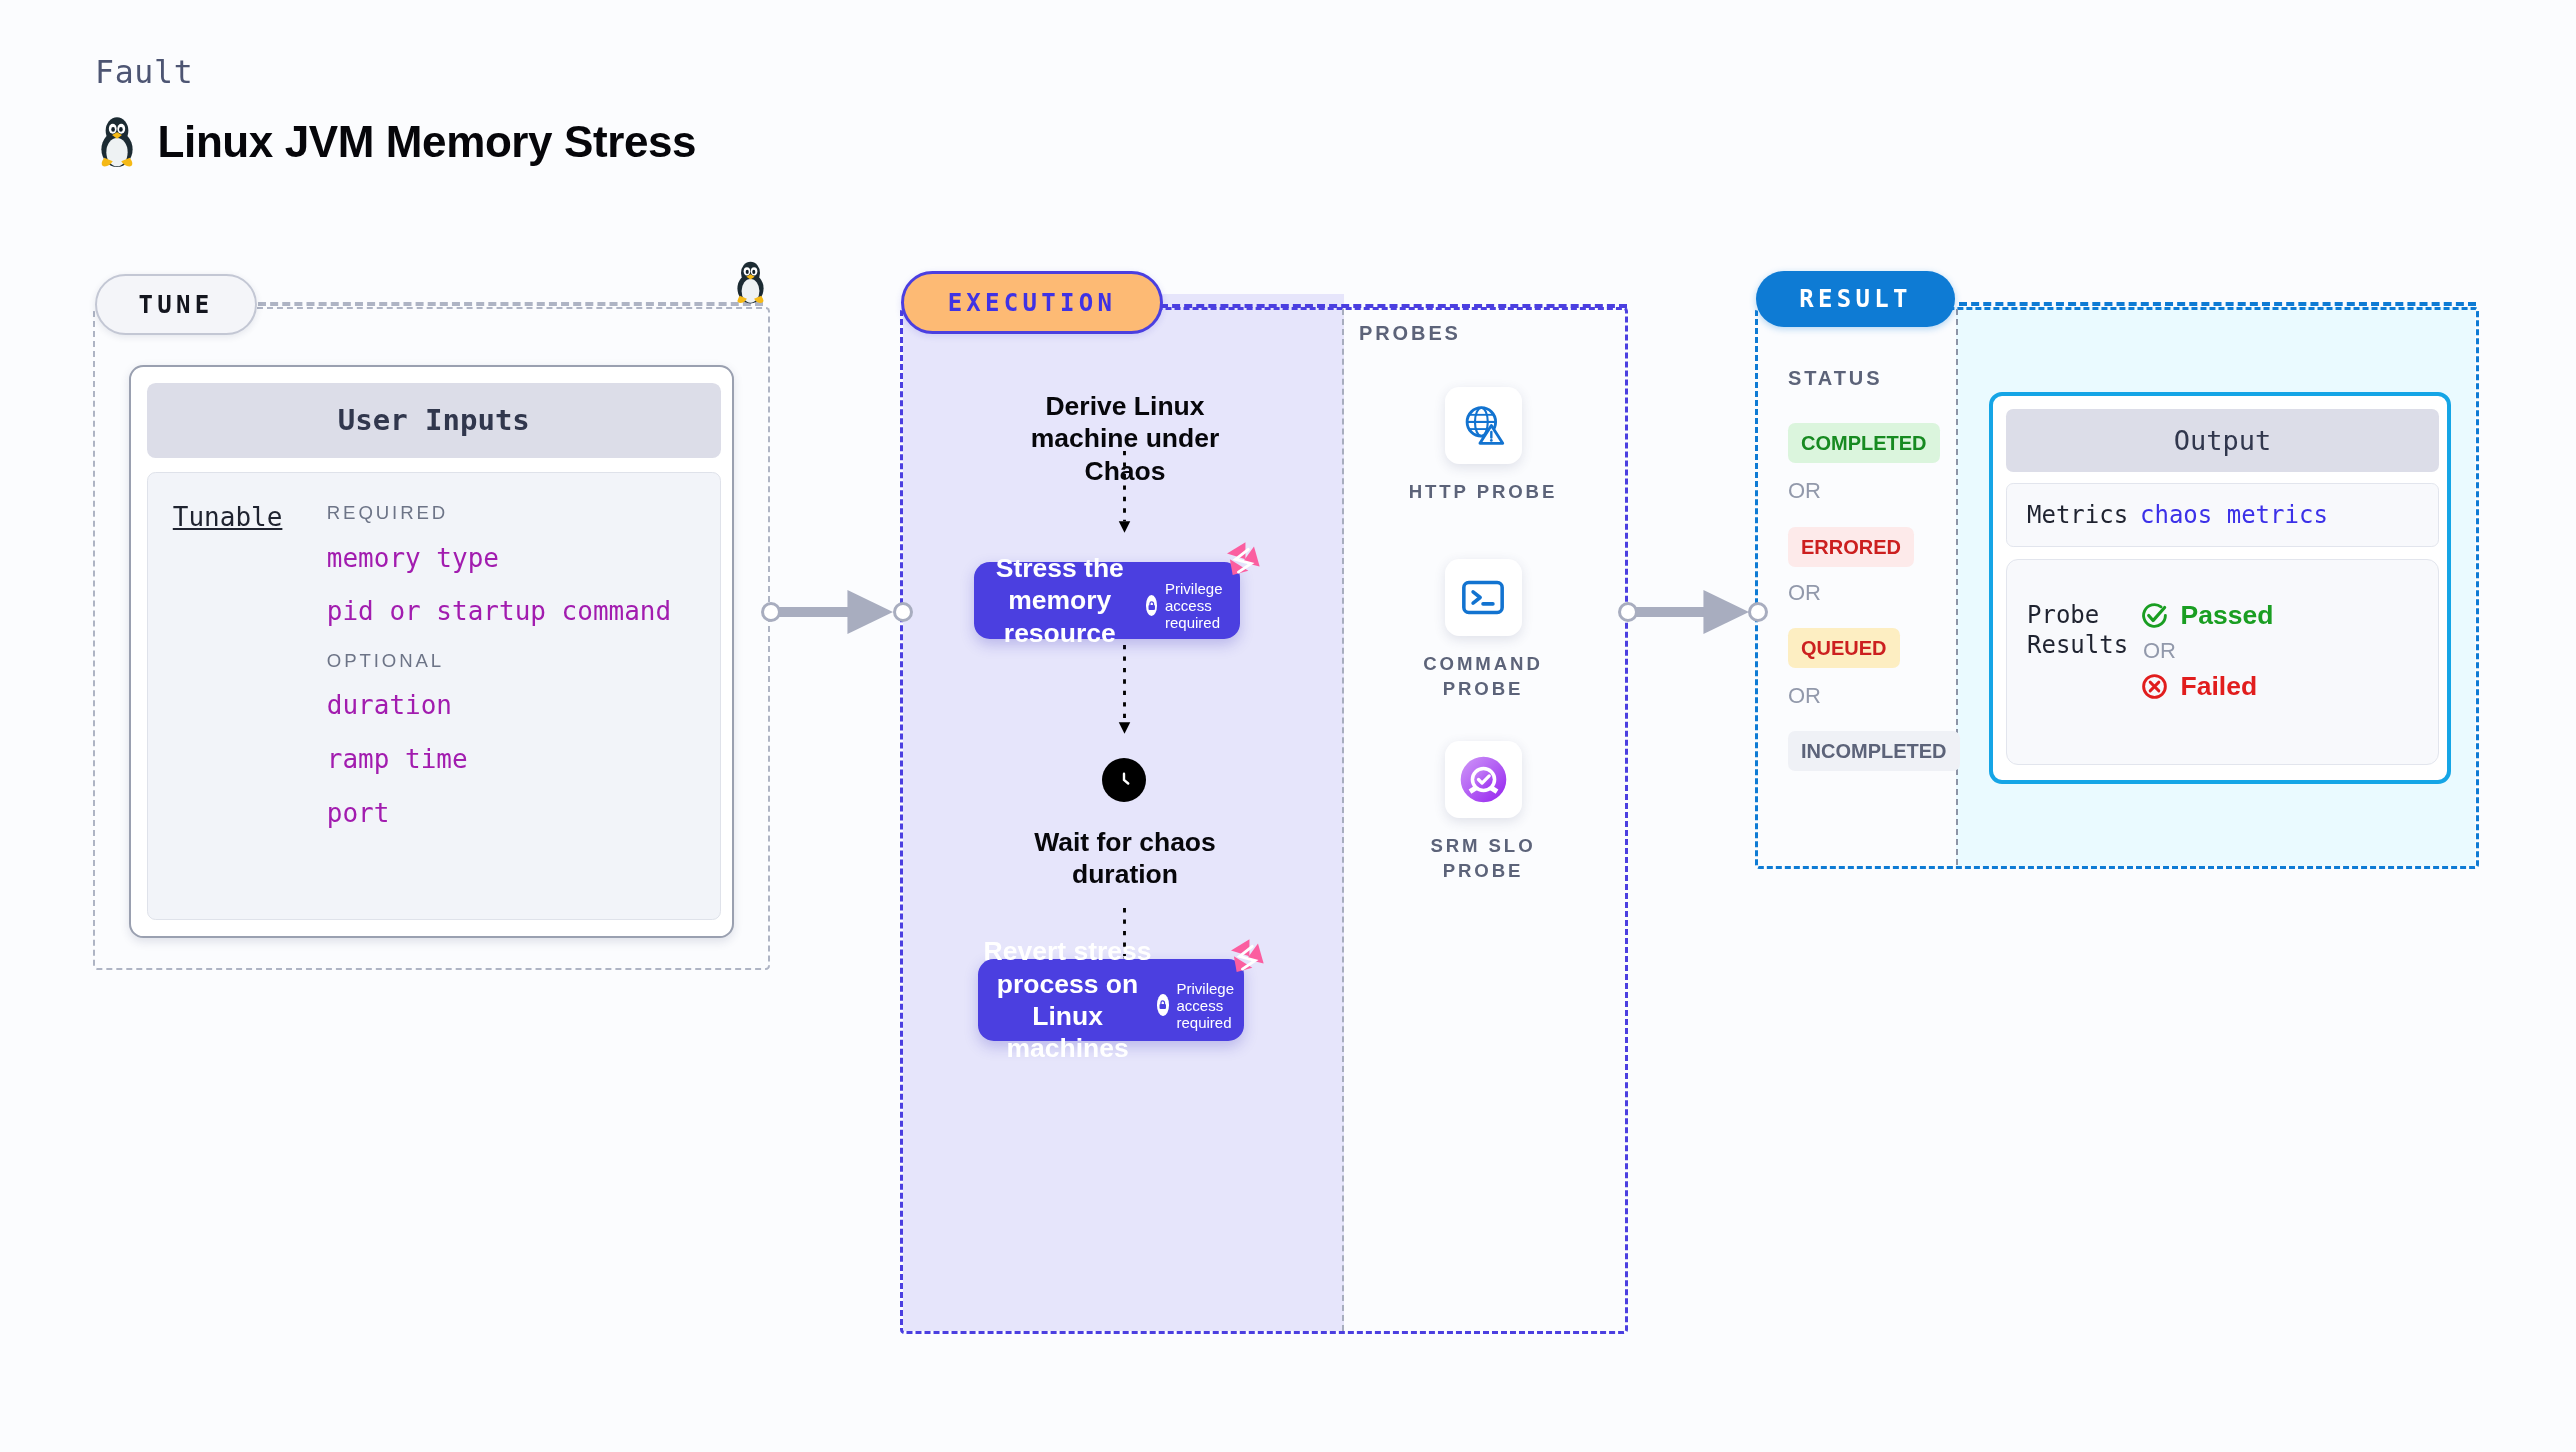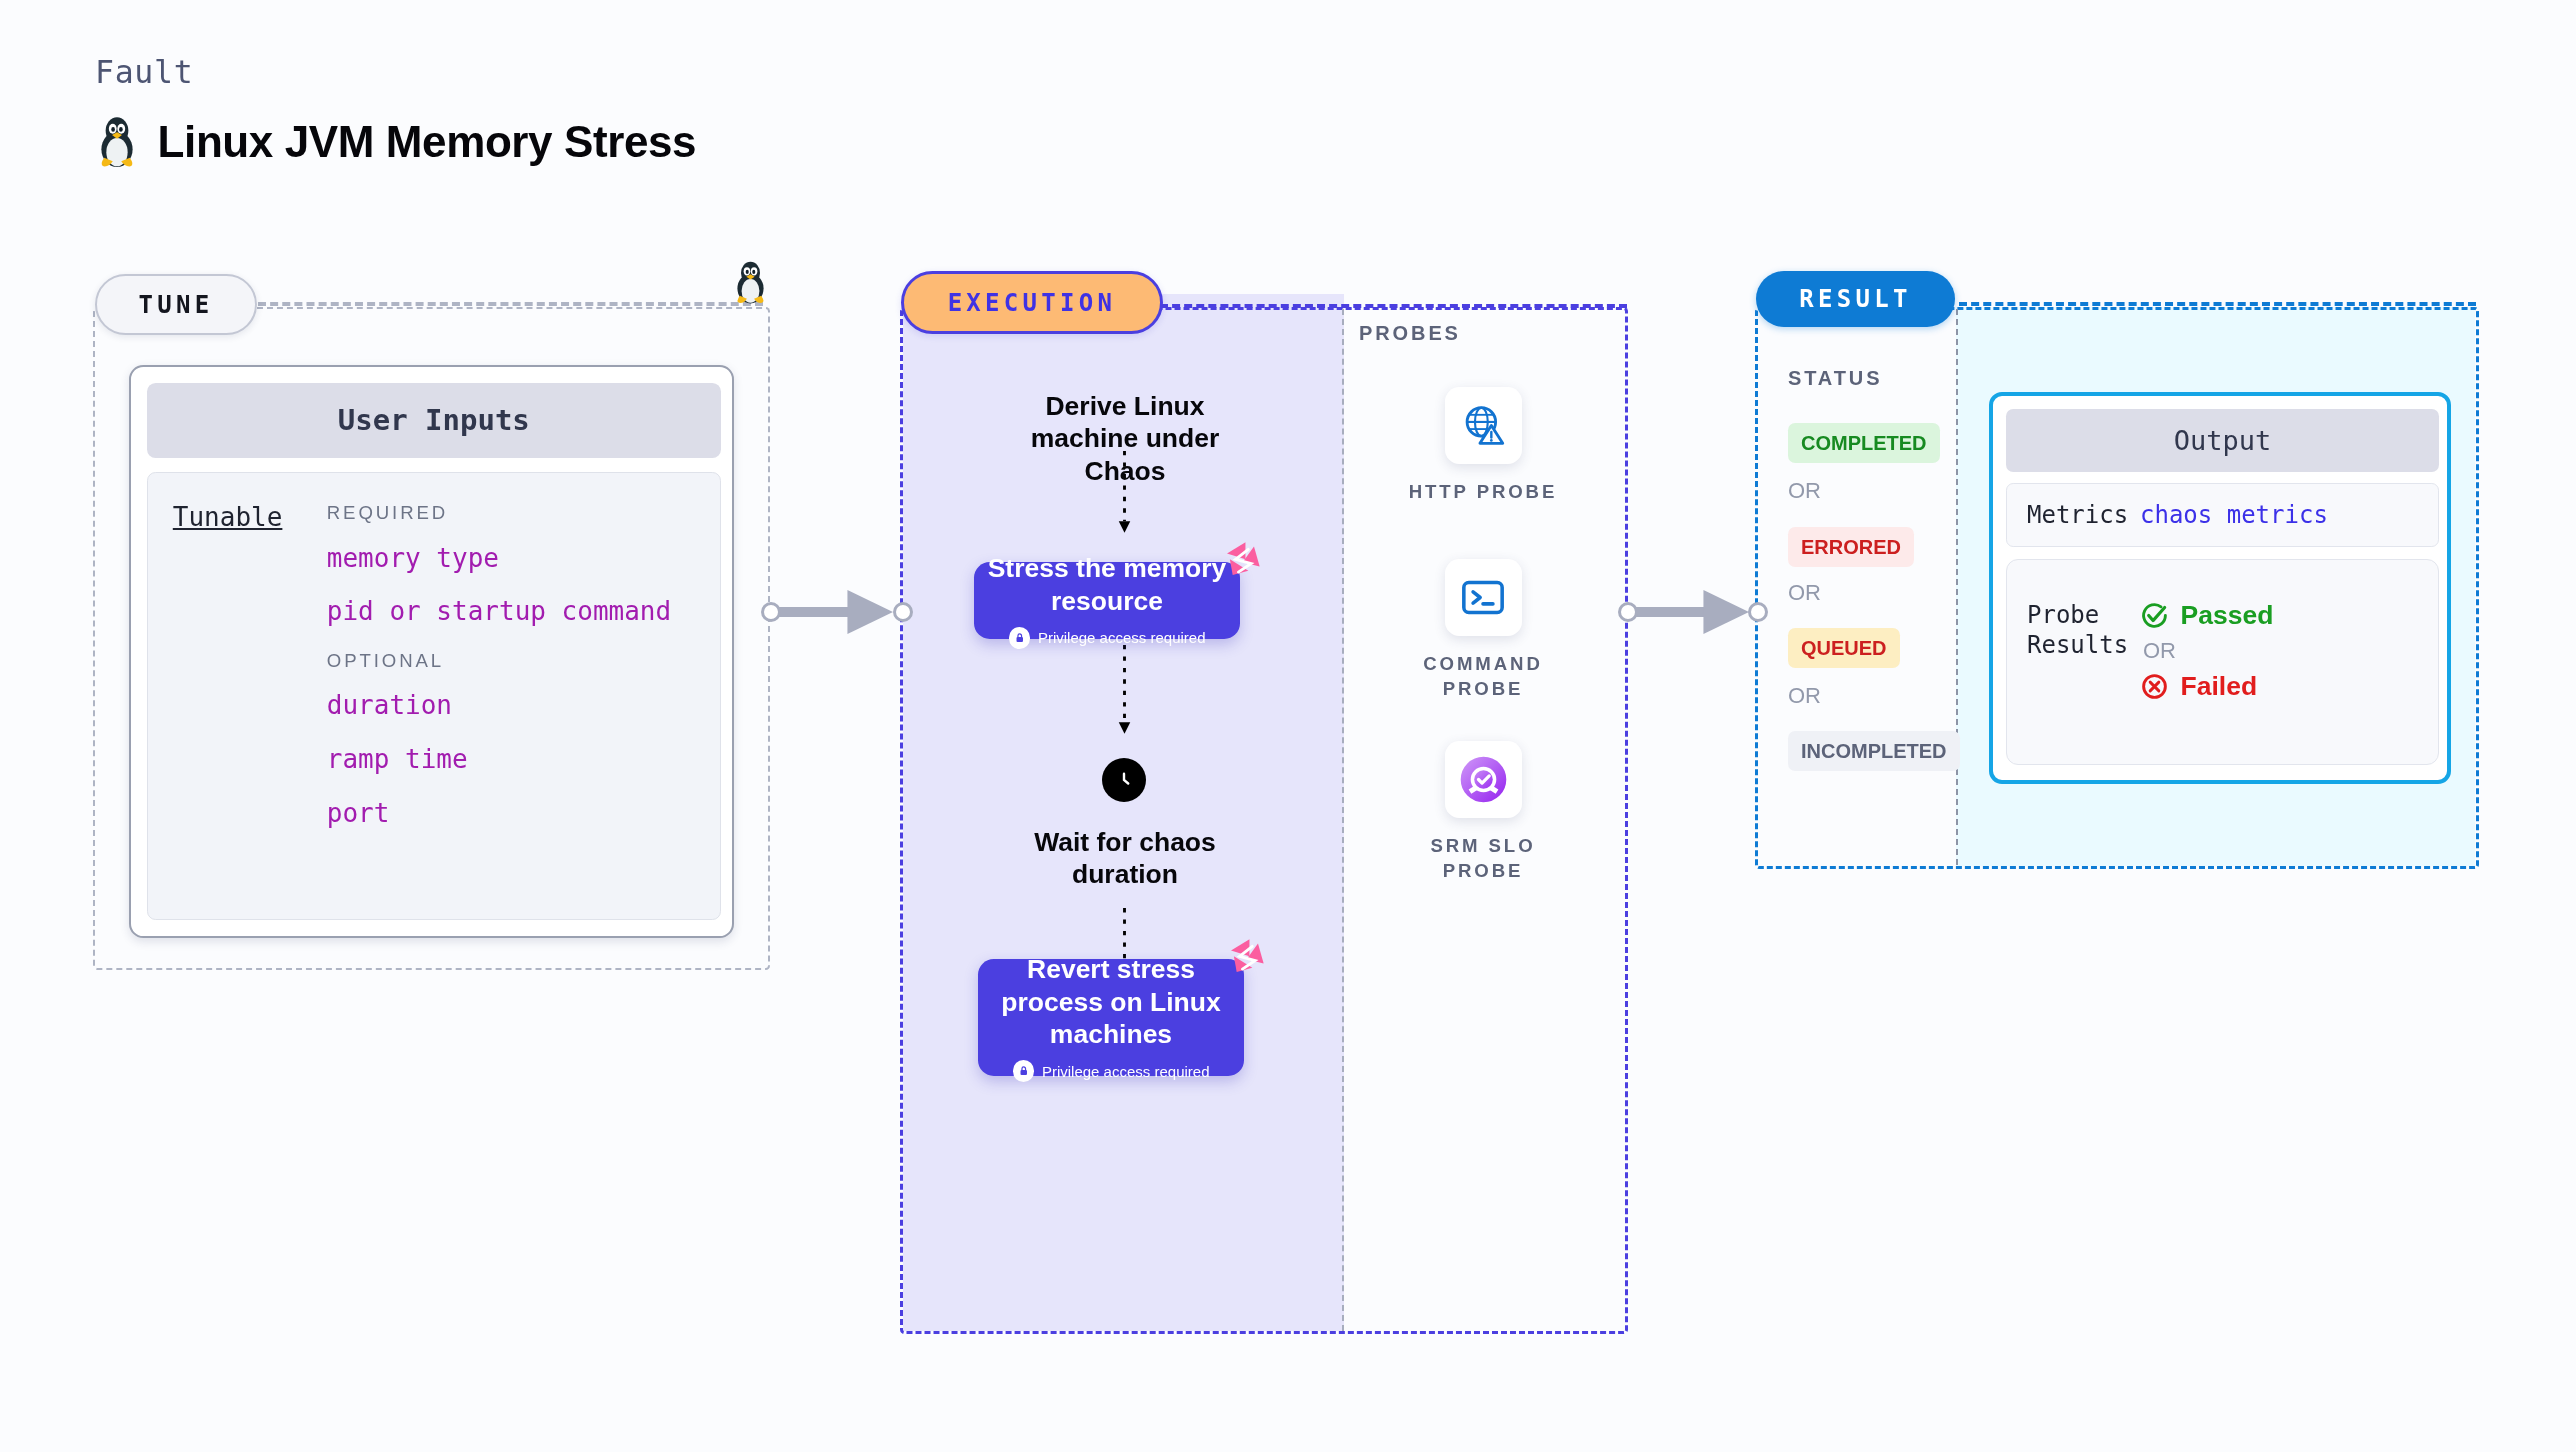--- a/index.html
+++ b/index.html
@@ -102,21 +102,21 @@
     border-top:4.3px dashed #4b3fe0;z-index:5;
   }
 
   .flow-text{
     position:absolute;text-align:center;font-weight:700;
     color:#07070b;font-size:26.5px;line-height:1.22;z-index:4;
   }
   .purple-box{
     position:absolute;background:#4b3fe0;border-radius:15.8px;
     box-shadow:0 5.7px 14.3px rgba(60,50,190,.25);
-    display:flex;flex-direction:column;align-items:center;justify-content:center;
+    display:flex;flex-direction:row;align-items:center;justify-content:center;
     z-index:4;box-sizing:border-box;
   }
   .purple-box .pb-title{
     color:#fff;font-weight:700;font-size:26.5px;line-height:1.22;text-align:center;
   }
   .pb-priv{
     display:flex;align-items:center;gap:7.9px;margin-top:10px;
     color:#fff;font-size:15px;
   }
   .lock-circle{
@@ -327,21 +327,21 @@
   </svg>
 </div>
 
 <div class="flow-text" style="left:1003px;top:826px;width:244px;">Wait for chaos duration</div>
 
 <svg class="dotline" style="left:1103px;top:908px;" width="43" height="79" viewBox="0 0 60 110">
   <line x1="30" y1="0" x2="30" y2="88" stroke="#000" stroke-width="4" stroke-dasharray="6 10"></line>
   <path d="M22 88 L38 88 L30 104 Z" fill="#000"></path>
 </svg>
 
-<div class="purple-box" style="left:978px;top:959px;width:266px;height:117px;">
+<div class="purple-box" style="left:978px;top:959px;width:266px;height:82px;">
   <div class="pb-title">Revert stress process on Linux machines</div>
   <div class="pb-priv">
     <span class="lock-circle">
       <svg width="11.5" height="11.5" viewBox="0 0 16 16">
           <rect x="3.5" y="7" width="9" height="7" rx="1.5" fill="#4b3fe0"></rect>
           <path d="M5.5 7V5.2a2.5 2.5 0 1 1 5 0V7" stroke="#4b3fe0" stroke-width="1.7" fill="none"></path>
         </svg>
     </span>
     <span>Privilege access required</span>
   </div>

